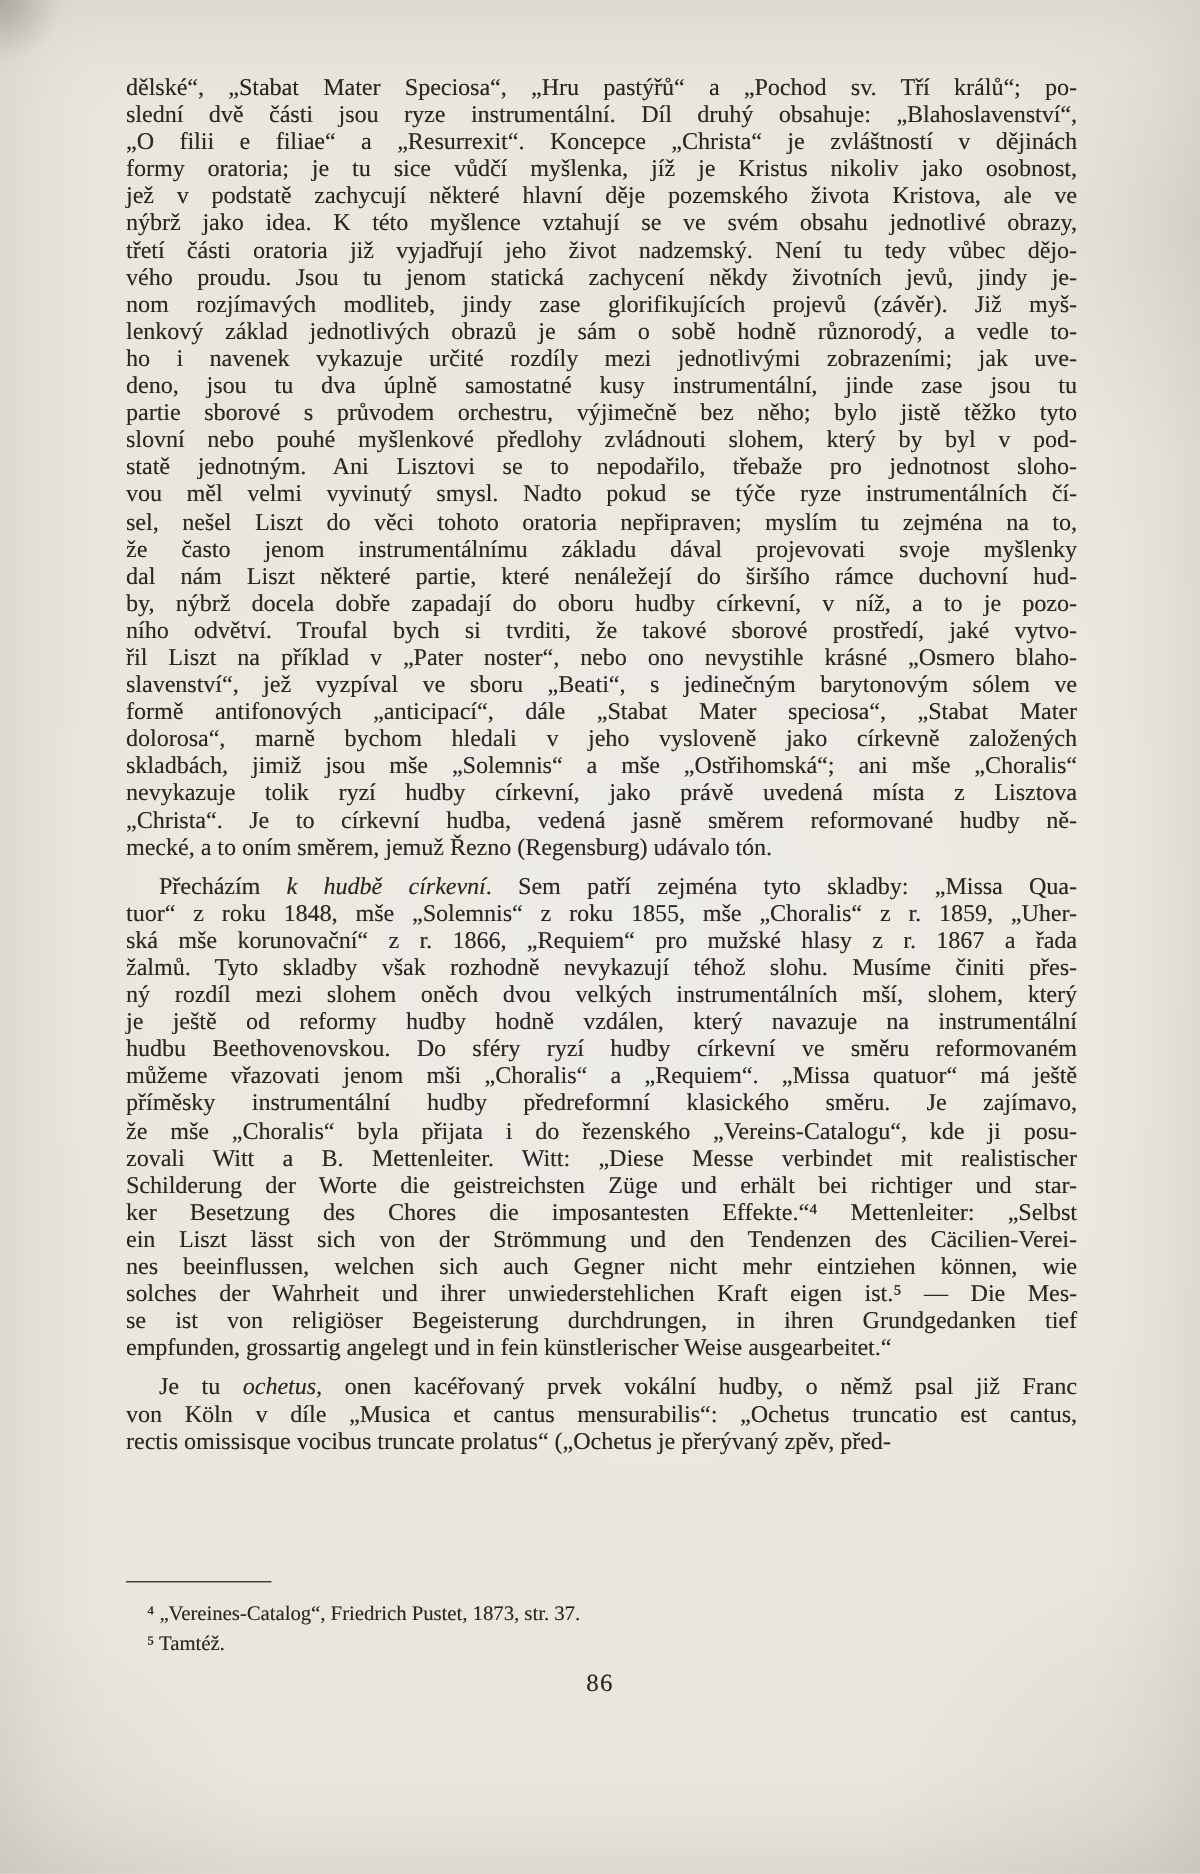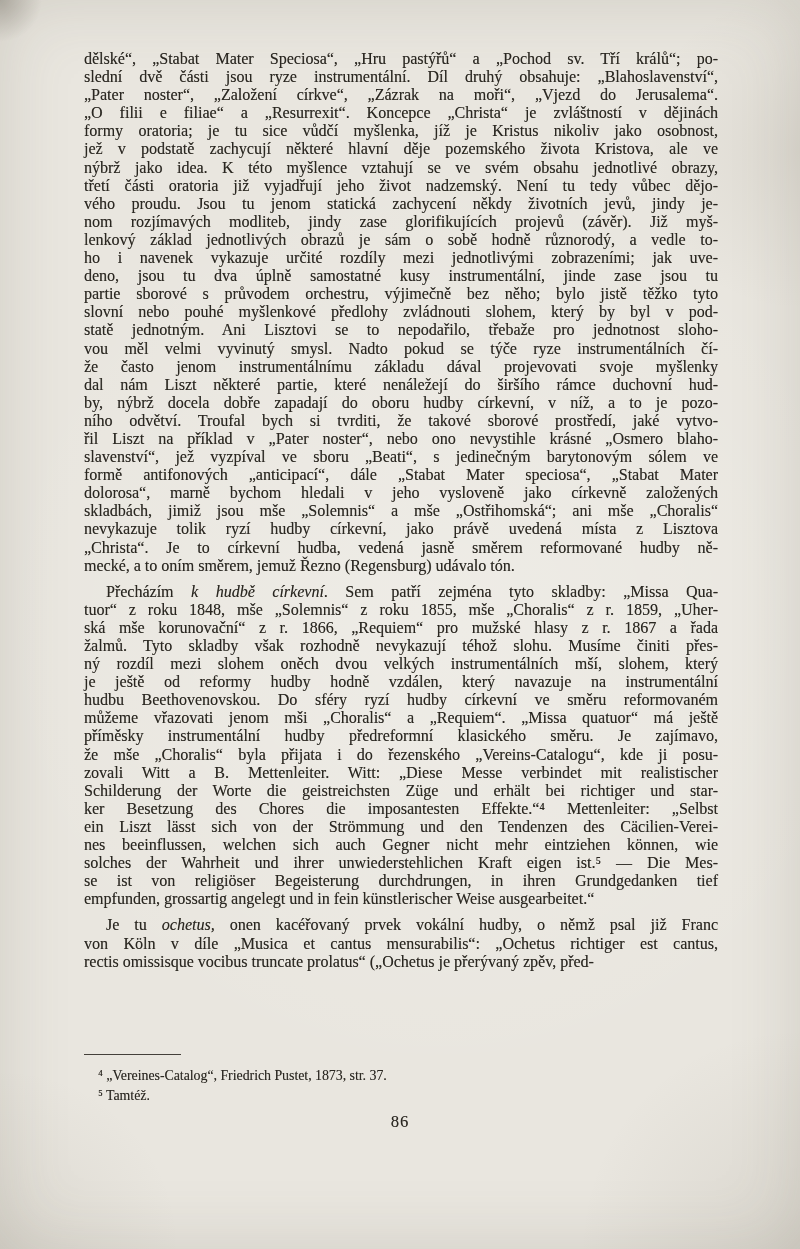--- a/index.html
+++ b/index.html
@@ -70,35 +70,35 @@
   }
 </style>
 </head>
 <body>
 
 <div class="page">
   <div class="text-block" id="paragraphs">
       <div class="para">
         <div class="line">dělské“, „Stabat Mater Speciosa“, „Hru pastýřů“ a „Pochod sv. Tří králů“; po-</div>
         <div class="line">slední dvě části jsou ryze instrumentální. Díl druhý obsahuje: „Blahoslavenství“,</div>
-        <div class="line">„Pater noster“, „Založení církve“, „Zázrak na moři“, „Vjezd do Jerusalema“.</div>
         <div class="line">„O filii e filiae“ a „Resurrexit“. Koncepce „Christa“ je zvláštností v dějinách</div>
         <div class="line">formy oratoria; je tu sice vůdčí myšlenka, jíž je Kristus nikoliv jako osobnost,</div>
         <div class="line">jež v podstatě zachycují některé hlavní děje pozemského života Kristova, ale ve</div>
         <div class="line">nýbrž jako idea. K této myšlence vztahují se ve svém obsahu jednotlivé obrazy,</div>
         <div class="line">třetí části oratoria již vyjadřují jeho život nadzemský. Není tu tedy vůbec dějo-</div>
         <div class="line">vého proudu. Jsou tu jenom statická zachycení někdy životních jevů, jindy je-</div>
         <div class="line">nom rozjímavých modliteb, jindy zase glorifikujících projevů (závěr). Již myš-</div>
         <div class="line">lenkový základ jednotlivých obrazů je sám o sobě hodně různorodý, a vedle to-</div>
         <div class="line">ho i navenek vykazuje určité rozdíly mezi jednotlivými zobrazeními; jak uve-</div>
         <div class="line">deno, jsou tu dva úplně samostatné kusy instrumentální, jinde zase jsou tu</div>
         <div class="line">partie sborové s průvodem orchestru, výjimečně bez něho; bylo jistě těžko tyto</div>
         <div class="line">slovní nebo pouhé myšlenkové předlohy zvládnouti slohem, který by byl v pod-</div>
         <div class="line">statě jednotným. Ani Lisztovi se to nepodařilo, třebaže pro jednotnost sloho-</div>
         <div class="line">vou měl velmi vyvinutý smysl. Nadto pokud se týče ryze instrumentálních čí-</div>
+        <div class="line">sel, nešel Liszt do věci tohoto oratoria nepřipraven; myslím tu zejména na to,</div>
         <div class="line">že často jenom instrumentálnímu základu dával projevovati svoje myšlenky</div>
         <div class="line">dal nám Liszt některé partie, které nenáležejí do širšího rámce duchovní hud-</div>
         <div class="line">by, nýbrž docela dobře zapadají do oboru hudby církevní, v níž, a to je pozo-</div>
         <div class="line">ního odvětví. Troufal bych si tvrditi, že takové sborové prostředí, jaké vytvo-</div>
         <div class="line">řil Liszt na příklad v „Pater noster“, nebo ono nevystihle krásné „Osmero blaho-</div>
         <div class="line">slavenství“, jež vyzpíval ve sboru „Beati“, s jedinečným barytonovým sólem ve</div>
         <div class="line">formě antifonových „anticipací“, dále „Stabat Mater speciosa“, „Stabat Mater</div>
         <div class="line">dolorosa“, marně bychom hledali v jeho vysloveně jako církevně založených</div>
         <div class="line">skladbách, jimiž jsou mše „Solemnis“ a mše „Ostřihomská“; ani mše „Choralis“</div>
         <div class="line">nevykazuje tolik ryzí hudby církevní, jako právě uvedená místa z Lisztova</div>
@@ -120,21 +120,21 @@
         <div class="line">Schilderung der Worte die geistreichsten Züge und erhält bei richtiger und star-</div>
         <div class="line">ker Besetzung des Chores die imposantesten Effekte.“⁴ Mettenleiter: „Selbst</div>
         <div class="line">ein Liszt lässt sich von der Strömmung und den Tendenzen des Cäcilien-Verei-</div>
         <div class="line">nes beeinflussen, welchen sich auch Gegner nicht mehr eintziehen können, wie</div>
         <div class="line">solches der Wahrheit und ihrer unwiederstehlichen Kraft eigen ist.⁵ — Die Mes-</div>
         <div class="line">se ist von religiöser Begeisterung durchdrungen, in ihren Grundgedanken tief</div>
         <div class="line last">empfunden, grossartig angelegt und in fein künstlerischer Weise ausgearbeitet.“</div>
       </div>
       <div class="para indent">
         <div class="line">Je tu <i>ochetus,</i> onen kacéřovaný prvek vokální hudby, o němž psal již Franc</div>
-        <div class="line">von Köln v díle „Musica et cantus mensurabilis“: „Ochetus richtiger est cantus,</div>
+        <div class="line">von Köln v díle „Musica et cantus mensurabilis“: „Ochetus truncatio est cantus,</div>
         <div class="line last">rectis omissisque vocibus truncate prolatus“ („Ochetus je přerývaný zpěv, před-</div>
       </div>
     </div>
   <div class="footnote-sep"></div>
   <div class="footnotes" id="footnotes">
       <div class="footnote">⁴ „Vereines-Catalog“, Friedrich Pustet, 1873, str. 37.</div>
       <div class="footnote">⁵ Tamtéž.</div>
     </div>
   <div class="page-number">86</div>
 </div>

